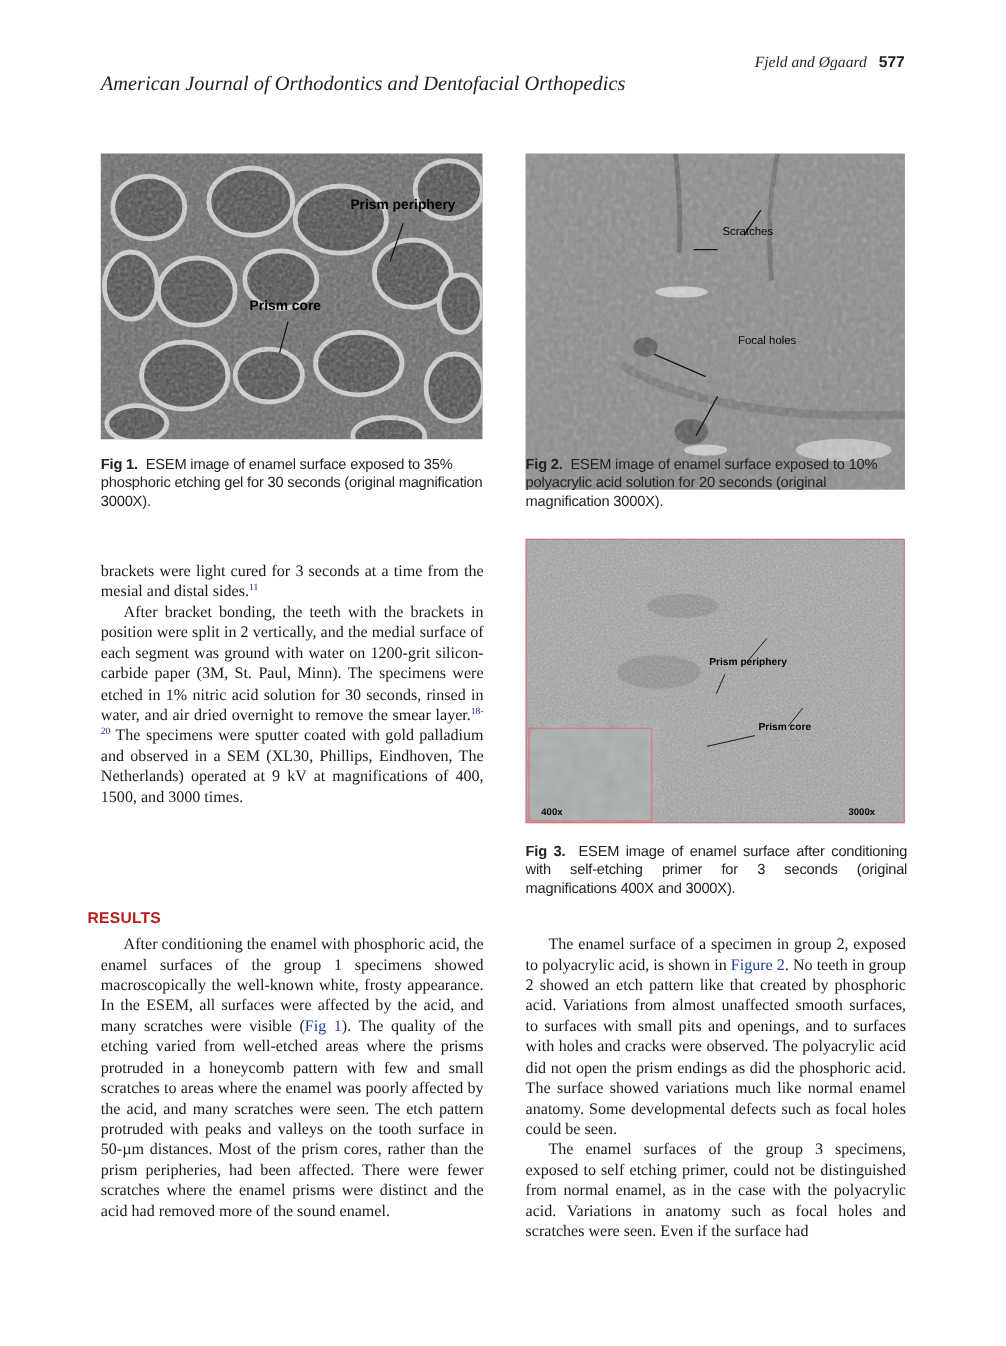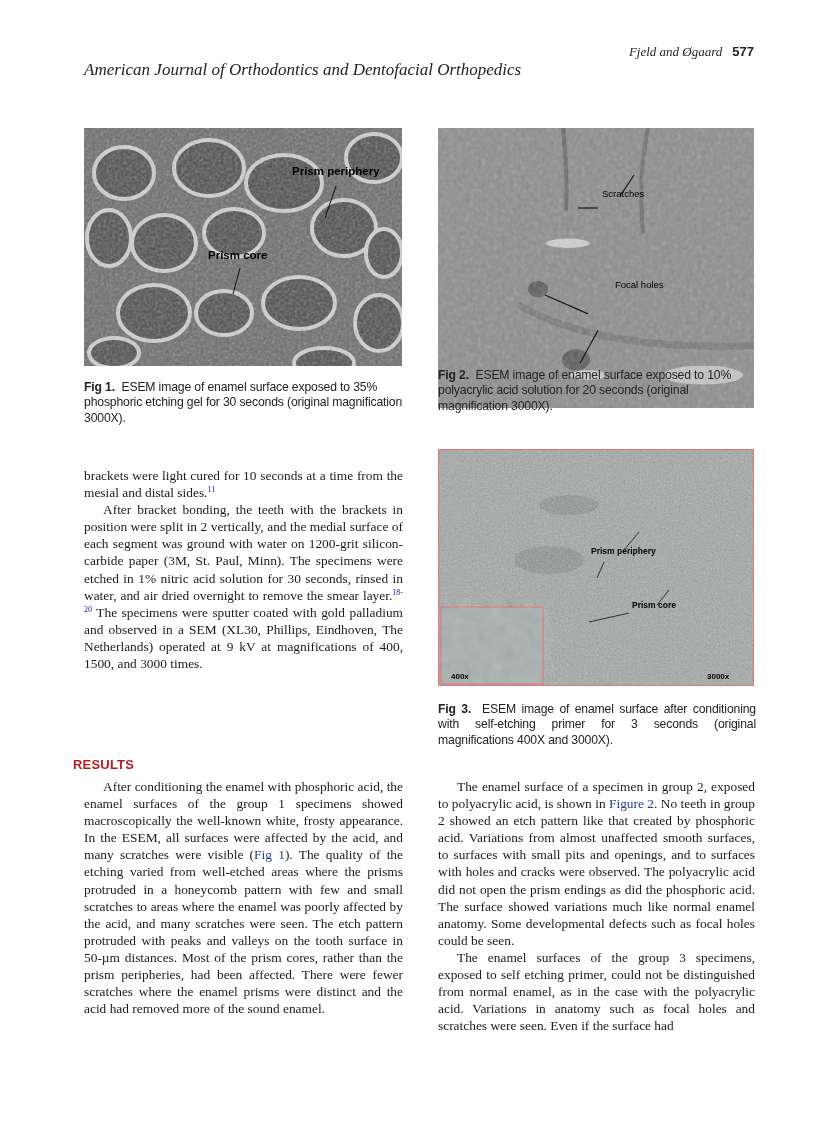--- a/index.html
+++ b/index.html
@@ -10,21 +10,21 @@
 
   .fig { position: absolute; overflow: hidden; }
   .fig svg { display: block; width: 100%; height: 100%; }
   #fig1 { left: 84px; top: 128px; width: 318px; height: 238px; background: #6f6f6f; }
   #fig2 { left: 438px; top: 128px; width: 316px; height: 280px; background: #8e8e8e; }
   #fig3 { left: 438px; top: 449px; width: 316px; height: 237px; background: #a4a7a6; box-sizing: border-box; border: 1px solid #d87878; }
 
   .cap { position: absolute; font-family: "Liberation Sans", sans-serif; font-size: 12.2px; line-height: 15.4px; color: #222; letter-spacing: -0.15px; }
   .cap b { font-weight: bold; }
   #cap1 { left: 84px; top: 380px; width: 320px; }
-  #cap2 { left: 438px; top: 368px; width: 318px; }
+  #cap2 { left: 438px; top: 380px; width: 318px; }
   #cap3 { left: 438px; top: 702px; width: 318px; text-align: justify; }
 
   .col { position: absolute; font-family: "Liberation Serif", serif; font-size: 13.4px; line-height: 17.1px; color: #1a1a1a; text-align: justify; }
   .col p { margin: 0; }
   .col p.ind { text-indent: 19px; }
   .col sup { font-size: 8px; line-height: 0; vertical-align: 5px; color: #1a1a8a; }
   .col a { color: #1f3f8f; text-decoration: none; }
   #left-col-top { left: 84px; top: 467px; width: 319px; }
   #left-col-bot { left: 84px; top: 778px; width: 319px; }
   #right-col { left: 438px; top: 778px; width: 317px; }
@@ -150,21 +150,21 @@
   <b>Fig 1.</b>&nbsp; <span>ESEM image of enamel surface exposed to 35% phosphoric etching gel for 30 seconds (original magnification 3000X).</span>
 </div>
 <div class="cap" id="cap2">
   <b>Fig 2.</b>&nbsp; <span>ESEM image of enamel surface exposed to 10% polyacrylic acid solution for 20 seconds (original magnification 3000X).</span>
 </div>
 <div class="cap" id="cap3">
   <b>Fig 3.</b>&nbsp; <span>ESEM image of enamel surface after conditioning with self-etching primer for 3 seconds (original magnifications 400X and 3000X).</span>
 </div>
 
 <div class="col" id="left-col-top">
-  <p><span>brackets were light cured for 10 seconds at a time from the mesial and distal sides.</span><sup>11</sup></p>
+  <p><span>brackets were light cured for 3 seconds at a time from the mesial and distal sides.</span><sup>11</sup></p>
   <p class="ind"><span>After bracket bonding, the teeth with the brackets in position were split in 2 vertically, and the medial surface of each segment was ground with water on 1200-grit silicon-carbide paper (3M, St. Paul, Minn). The specimens were etched in 1% nitric acid solution for 30 seconds, rinsed in water, and air dried overnight to remove the smear layer.</span><sup>18-20</sup><span> The specimens were sputter coated with gold palladium and observed in a SEM (XL30, Phillips, Eindhoven, The Netherlands) operated at 9 kV at magnifications of 400, 1500, and 3000 times.</span></p>
 </div>
 
 <div class="sec-head">RESULTS</div>
 
 <div class="col" id="left-col-bot">
   <p class="ind"><span>After conditioning the enamel with phosphoric acid, the enamel surfaces of the group 1 specimens showed macroscopically the well-known white, frosty appearance. In the ESEM, all surfaces were affected by the acid, and many scratches were visible (</span><a>Fig 1</a><span>). The quality of the etching varied from well-etched areas where the prisms protruded in a honeycomb pattern with few and small scratches to areas where the enamel was poorly affected by the acid, and many scratches were seen. The etch pattern protruded with peaks and valleys on the tooth surface in 50-µm distances. Most of the prism cores, rather than the prism peripheries, had been affected. There were fewer scratches where the enamel prisms were distinct and the acid had removed more of the sound enamel.</span></p>
 </div>
 
 <div class="col" id="right-col">

